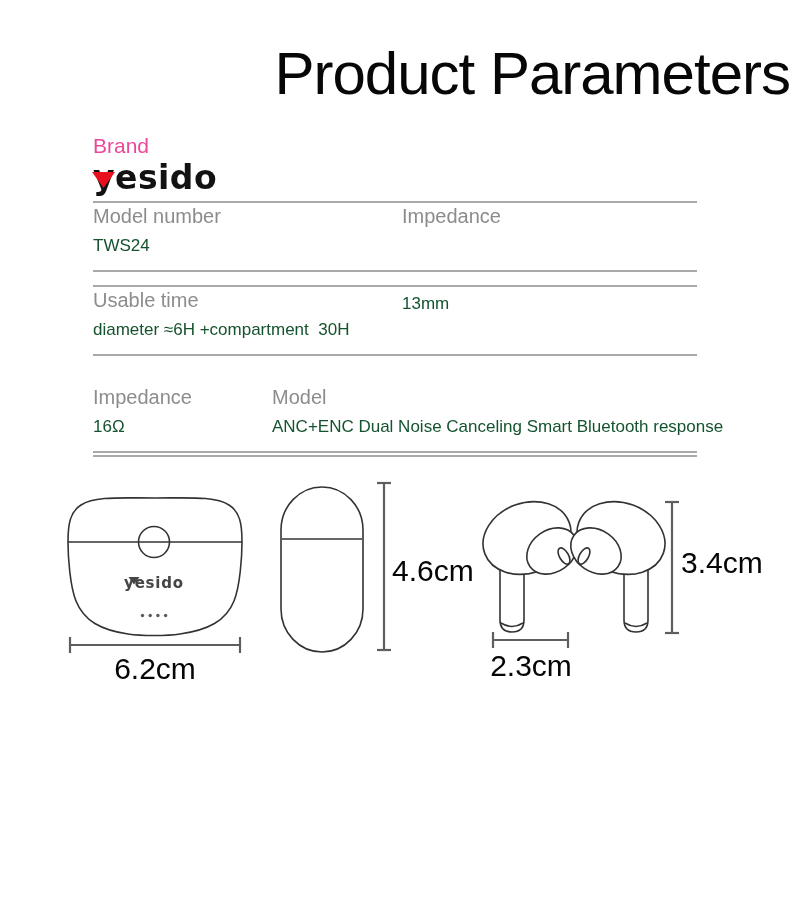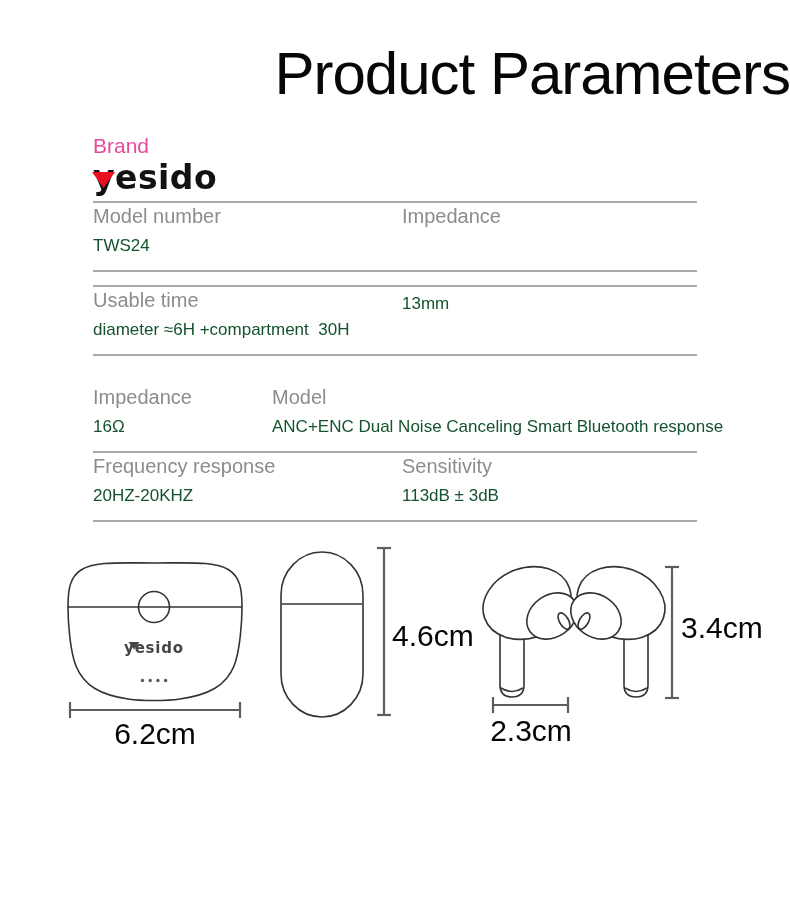--- a/index.html
+++ b/index.html
@@ -82,30 +82,20 @@
         <div class="spec-label">Impedance</div>
         <div class="spec-value">16Ω</div>
       </div>
       <div>
         <div class="spec-label">Model</div>
         <div class="spec-value">ANC+ENC Dual Noise Canceling Smart Bluetooth response</div>
       </div>
     </div>
     <div class="divider"></div>
 
-    <div class="spec-row">
-      <div>
-        <div class="spec-label">Frequency response</div>
-        <div class="spec-value">20HZ-20KHZ</div>
-      </div>
-      <div>
-        <div class="spec-label">Sensitivity</div>
-        <div class="spec-value">113dB ± 3dB</div>
-      </div>
-    </div>
     <div class="divider"></div>
   </div>
 
   <svg class="diagram" width="790" height="238" viewBox="0 662 790 238" xmlns="http://www.w3.org/2000/svg">
 
     <g>
       <path class="draw" d="
         M68 747
         C68 762 70 791 76 806
         C84 826 101 835 128 839

